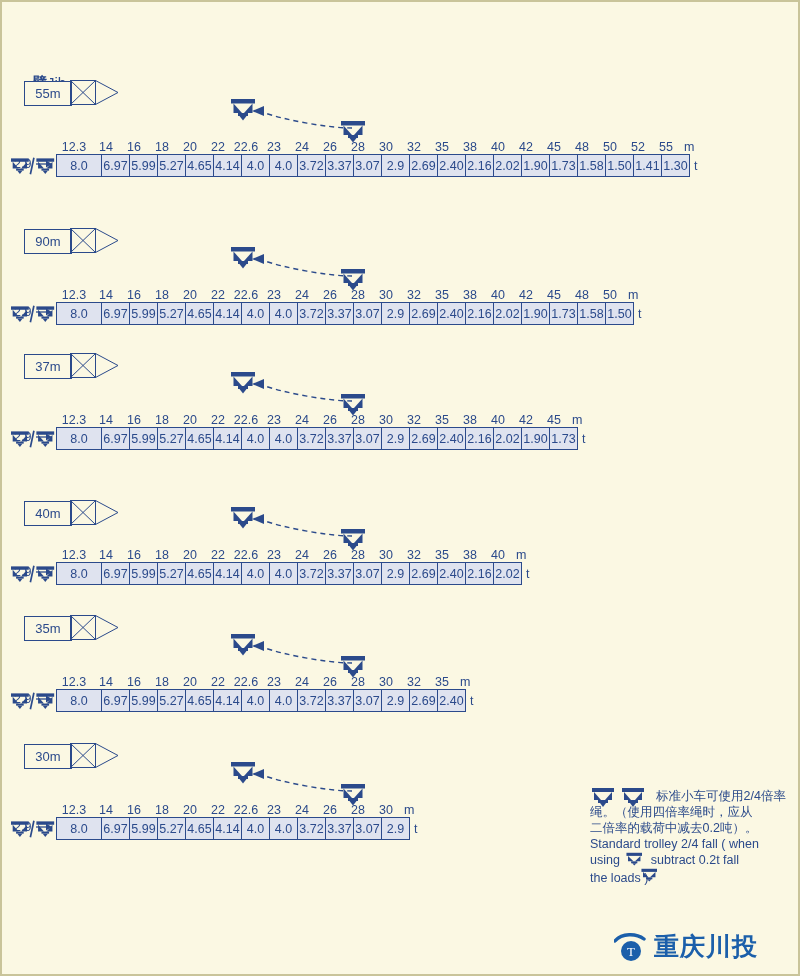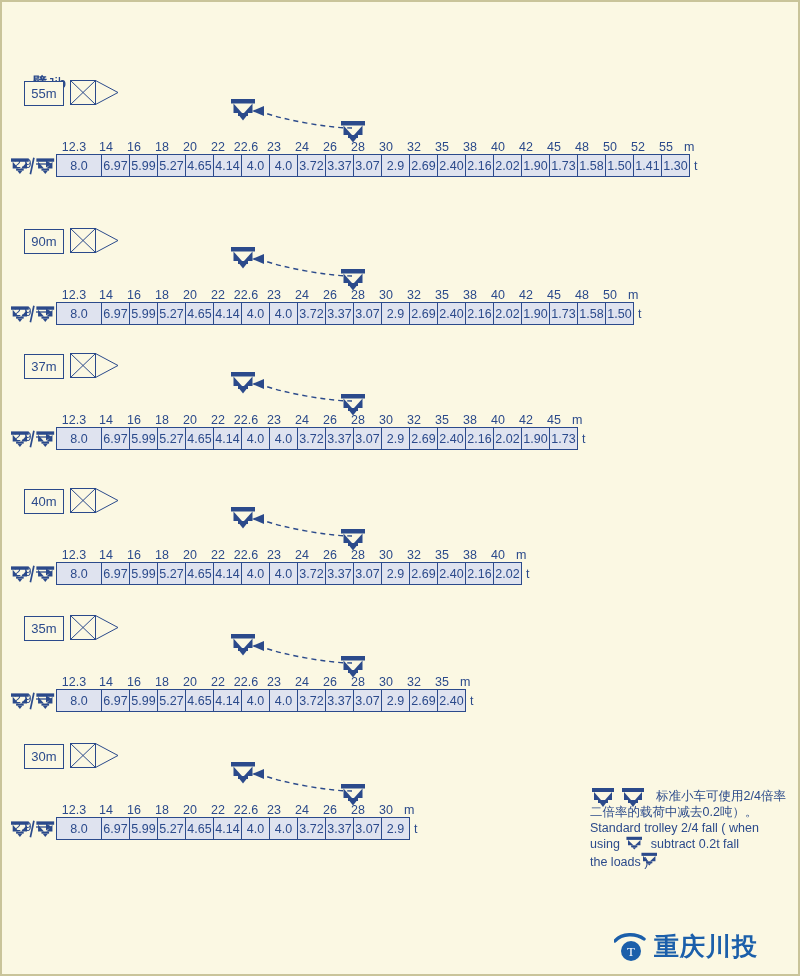--- a/index.html
+++ b/index.html
@@ -64,21 +64,21 @@
   
   .len-tag {
     position: absolute;
     left: 22px;
     display: flex;
     align-items: center;
     height: 26px;
   }
   .len-rect {
     position: relative;
-    width: 40px;
+    width: 48px;
     height: 25px;
     border: 1px solid #2b4a8b;
     box-sizing: border-box;
     background: #fbf8e3;
     display: flex;
     align-items: center;
     justify-content: center;
     font-size: 13px;
     color: #2b4a8b;
   }
@@ -488,21 +488,21 @@
             <div class="v-cell" style="width:28px">2.40</div>
             <div class="v-cell" style="width:28px">2.16</div>
             <div class="v-cell" style="width:28px">2.02</div>
             <div class="v-cell" style="width:28px">1.90</div>
             <div class="v-cell" style="width:28px">1.73</div>
             <div class="unit-suffix" style="width:22px">t</div>
           </div>
         </div>
       </div>
       <div class="block" style="top: 486px;">
-        <div class="len-tag" style="top: 0px;">
+        <div class="len-tag" style="top: 12px;">
           <div class="len-rect">40m</div>
           <svg class="len-svg" width="50" height="25" viewBox="0 0 50 25">
             <rect x="0.5" y="0.5" width="25" height="24" fill="none" stroke="#2b4a8b"></rect>
             <line x1="0.5" y1="0.5" x2="25.5" y2="24.5" stroke="#2b4a8b"></line>
             <line x1="25.5" y1="0.5" x2="0.5" y2="24.5" stroke="#2b4a8b"></line>
             <path d="M25.5 0.5 L48 12.5 L25.5 24.5 Z" fill="none" stroke="#2b4a8b"></path>
           </svg>
         </div>
         <div style="position: absolute; left: 228px; top: 18px;">
           <div style="position:absolute;left:0;top:0;"><svg width="26" height="24" viewBox="0 0 26 24">
@@ -794,20 +794,21 @@
           <path d="M34 6 L41 14 L34 14 Z"></path>
             <path d="M52 6 L45 14 L52 14 Z"></path>
           <rect x="38" y="14" width="10" height="3"></rect>
           <path d="M40 17 L46 17 L43 21 Z"></path>
         </g>
       </svg>
     </div>
     <div style="margin-left:66px;">
       <p>标准小车可使用2/4倍率</p>
     </div>
+    <p style="margin-left:0;">绳。（使用四倍率绳时，应从</p>
     <p>二倍率的载荷中减去0.2吨）。</p>
     <p>Standard trolley 2/4 fall ( when</p>
     <p>
       <span>using</span>
       <span class="inline-ico">
         <svg width="24" height="14" viewBox="0 0 24 18">
             <g fill="#2b4a8b">
           <rect x="1" y="1" width="20" height="4"></rect>
           <path d="M3 5 L10 12 L3 12 Z"></path>
               <path d="M19 5 L12 12 L19 12 Z"></path>

